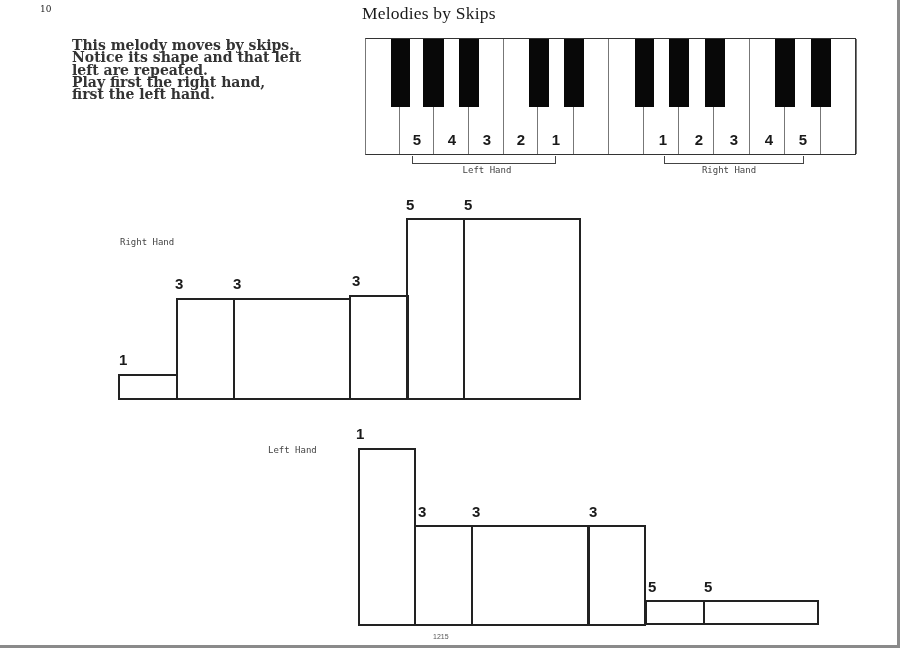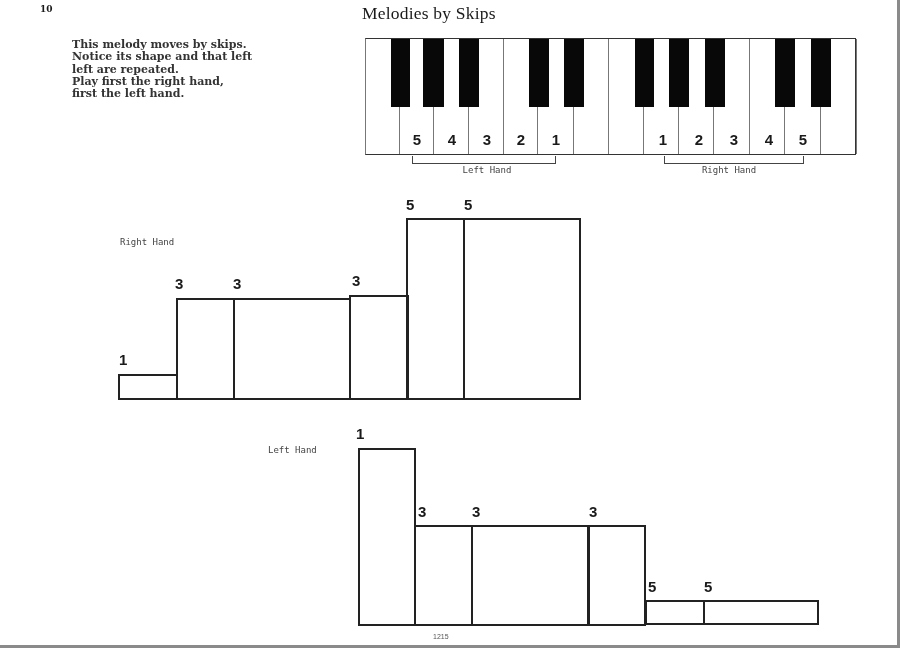--- a/index.html
+++ b/index.html
@@ -3,23 +3,23 @@
   <meta charset="utf-8">
   <style>
     html, body { margin: 0; padding: 0; }
     body {
       width: 900px; height: 648px; background: #ffffff;
       position: relative; overflow: hidden;
       font-family: "DejaVu Serif", serif; color: #1a1a1a;
     }
     .frame-right { position: absolute; left: 897px; top: 0; width: 3px; height: 648px; background: #8a8a8a; }
     .frame-bottom { position: absolute; left: 0; top: 645px; width: 900px; height: 3px; background: #8a8a8a; }
-    .page-number { position: absolute; left: 40px; top: 4px; font-size: 9px; font-weight: bold; font-family: "DejaVu Serif", serif; }
+    .page-number { position: absolute; left: 40px; top: 4px; font-size: 9px; font-weight: normal; font-family: "DejaVu Serif", serif; }
     .title { position: absolute; left: 362px; top: 3px; font-size: 17.5px; font-family: "Liberation Serif", serif; letter-spacing: 0.2px; }
-    .intro { position: absolute; left: 72px; top: 39px; font-size: 11px; line-height: 12.3px; font-family: "DejaVu Serif", serif; font-weight: bold; color: #333; }
+    .intro { position: absolute; left: 72px; top: 39px; font-size: 14px; line-height: 12.3px; font-family: "DejaVu Serif", serif; font-weight: bold; color: #333; }
     .intro div { white-space: nowrap; }
 
     .keyboard { position: absolute; left: 365px; top: 38px; width: 491px; height: 117px; border: 1.5px solid #333; border-left: 1px solid #777; box-sizing: border-box; background: #fff; }
     .white-key { position: absolute; top: 0; height: 100%; border-right: 1px solid #777; box-sizing: border-box; }
     .white-key:last-child { border-right: none; }
     .black-key { position: absolute; top: 0; height: 68px; background: #080808; }
     .finger { position: absolute; top: 92px; font-family: "Liberation Sans", sans-serif; font-weight: bold; font-size: 15px; transform: translateX(-50%); }
     .bracket { position: absolute; height: 8px; border: 1.5px solid #444; border-top: none; box-sizing: border-box; }
     .bracket-label { position: absolute; font-family: "DejaVu Sans Mono", monospace; font-size: 9px; color: #444; transform: translateX(-50%); white-space: nowrap; }
 

